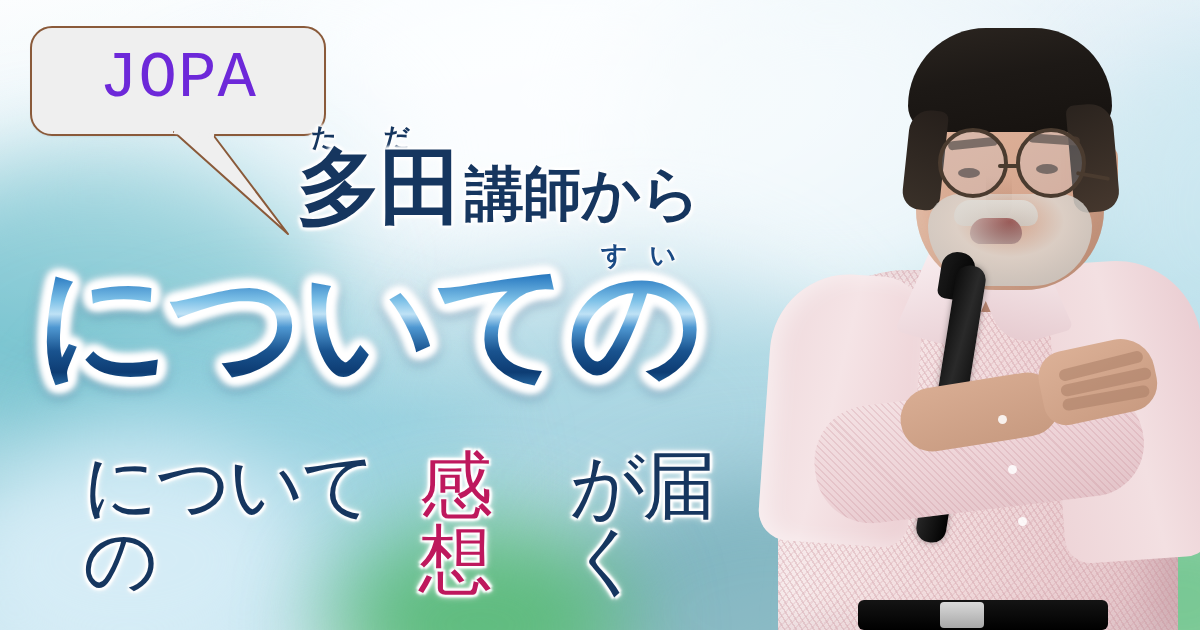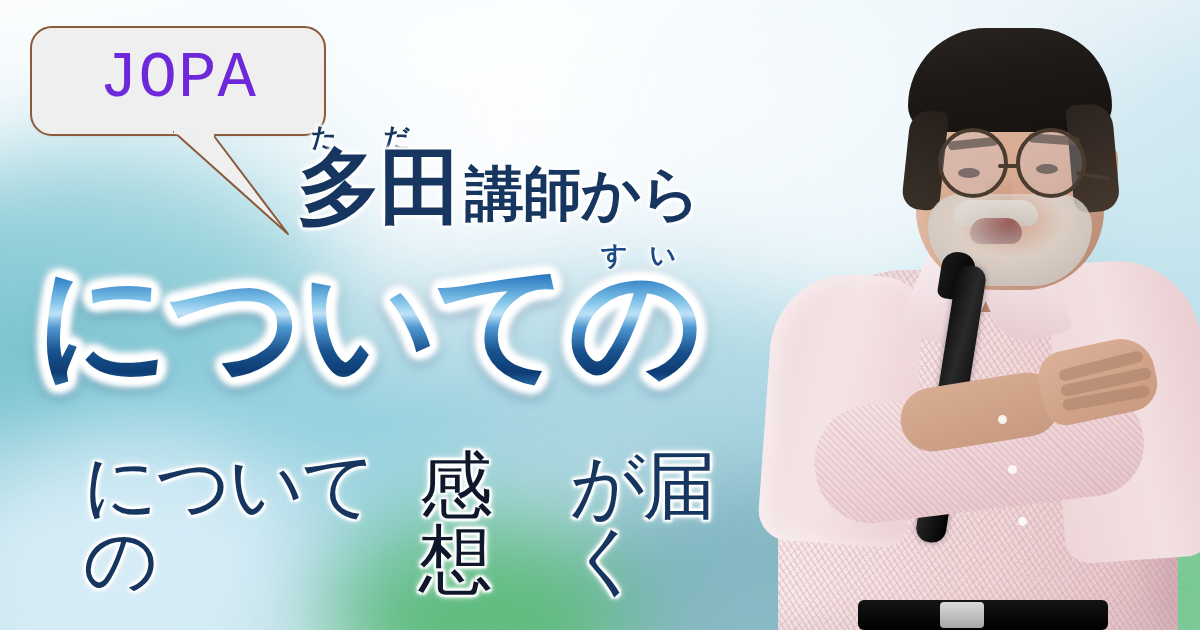--- a/index.html
+++ b/index.html
@@ -112,21 +112,21 @@
   .line3 span{
     font-family:"DejaVu Serif","Liberation Serif",serif;
     font-size:74px;line-height:1;font-weight:400;letter-spacing:-3px;
     text-shadow:
       0 0 5px #fff,0 0 6px #fff,0 0 10px #fff,
       2px 2px 2px rgba(255,255,255,.95),-2px 2px 2px rgba(255,255,255,.95),
       2px -2px 2px rgba(255,255,255,.95),-2px -2px 2px rgba(255,255,255,.95);
     margin-left: 33px;
   }
   .seg-navy{color:#16365f;}
-  .seg-orange{color:#0f172a;}
+  .seg-orange{color:#be185d;}
 
   
   .portrait{position:absolute;right:-10px;bottom:0;width:470px;height:630px;}
   .p-el{position:absolute;}
 
   .torso{
     left:38px;bottom:0;width:400px;height:360px;
     background:linear-gradient(105deg,#f3dfe1 0%,#f6e6e7 26%,#f0d8da 55%,#e7c9cd 85%,#dcbdc2 100%);
     border-radius:130px 120px 0 0;
     box-shadow:inset -24px 0 40px rgba(170,120,130,.28),inset 22px 0 34px rgba(255,255,255,.35);

